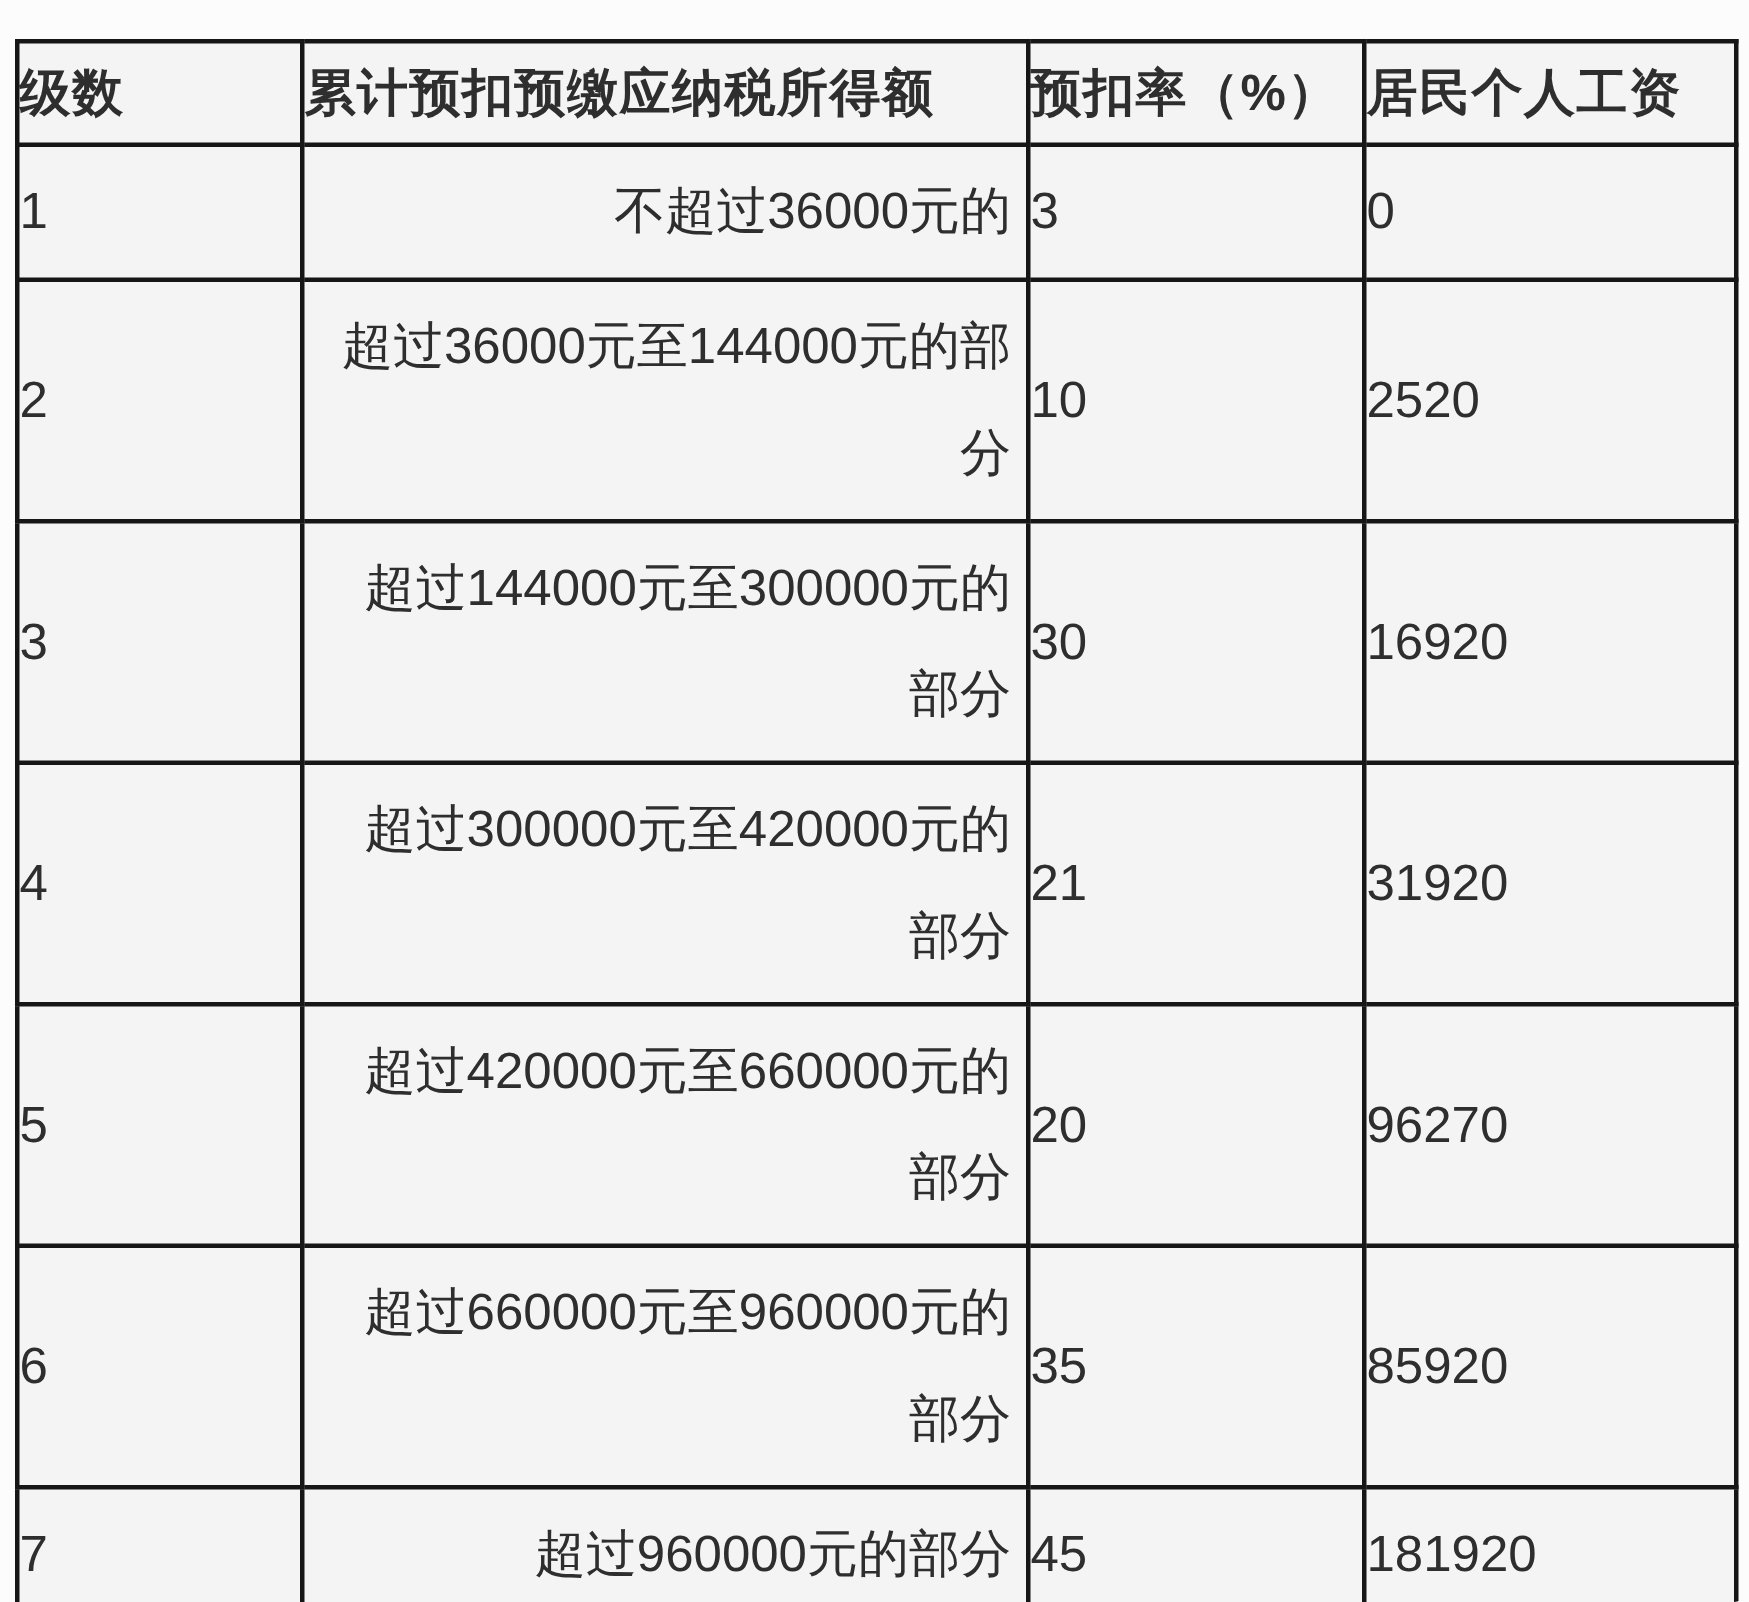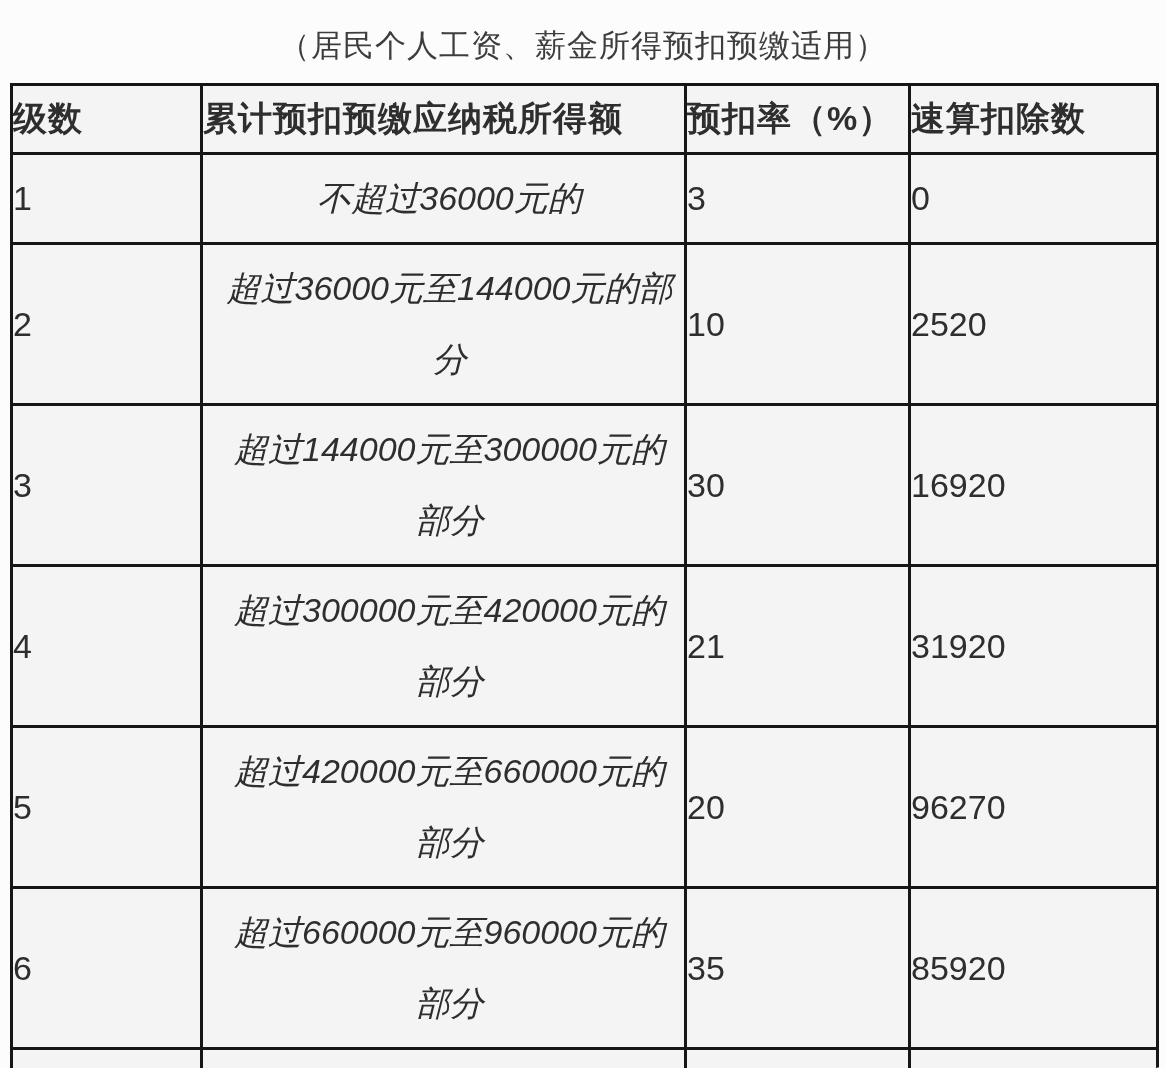--- a/index.html
+++ b/index.html
@@ -40,48 +40,46 @@
   .tax-table th {
     font-weight: bold;
     height: 69px;
     letter-spacing: 1px;
   }
   col.c-level   { width: 190px; }
   col.c-income  { width: 484px; }
   col.c-rate    { width: 224px; }
   col.c-deduct  { width: 248px; }
   td.cell-income {
-    text-align: center;
+    text-align: right;
     padding: 8px 10px 8px 22px;
     line-height: 71px;
-    font-style: italic;
   }
   tr.row-short td { height: 75px; }
   tr.row-tall  td { height: 147px; }
 </style>
 </head>
 <body>
 
 <div class="page">
 
-  <div class="caption">（居民个人工资、薪金所得预扣预缴适用）</div>
 
   <table class="tax-table">
     <colgroup>
       <col class="c-level">
       <col class="c-income">
       <col class="c-rate">
       <col class="c-deduct">
     </colgroup>
     <thead>
       <tr>
         <th>级数</th>
         <th>累计预扣预缴应纳税所得额</th>
         <th>预扣率（%）</th>
-        <th>速算扣除数</th>
+        <th>居民个人工资</th>
       </tr>
     </thead>
     <tbody>
       <tr class="row-short">
         <td>1</td>
         <td class="cell-income">不超过36000元的</td>
         <td>3</td>
         <td>0</td>
       </tr>
       <tr class="row-tall">

